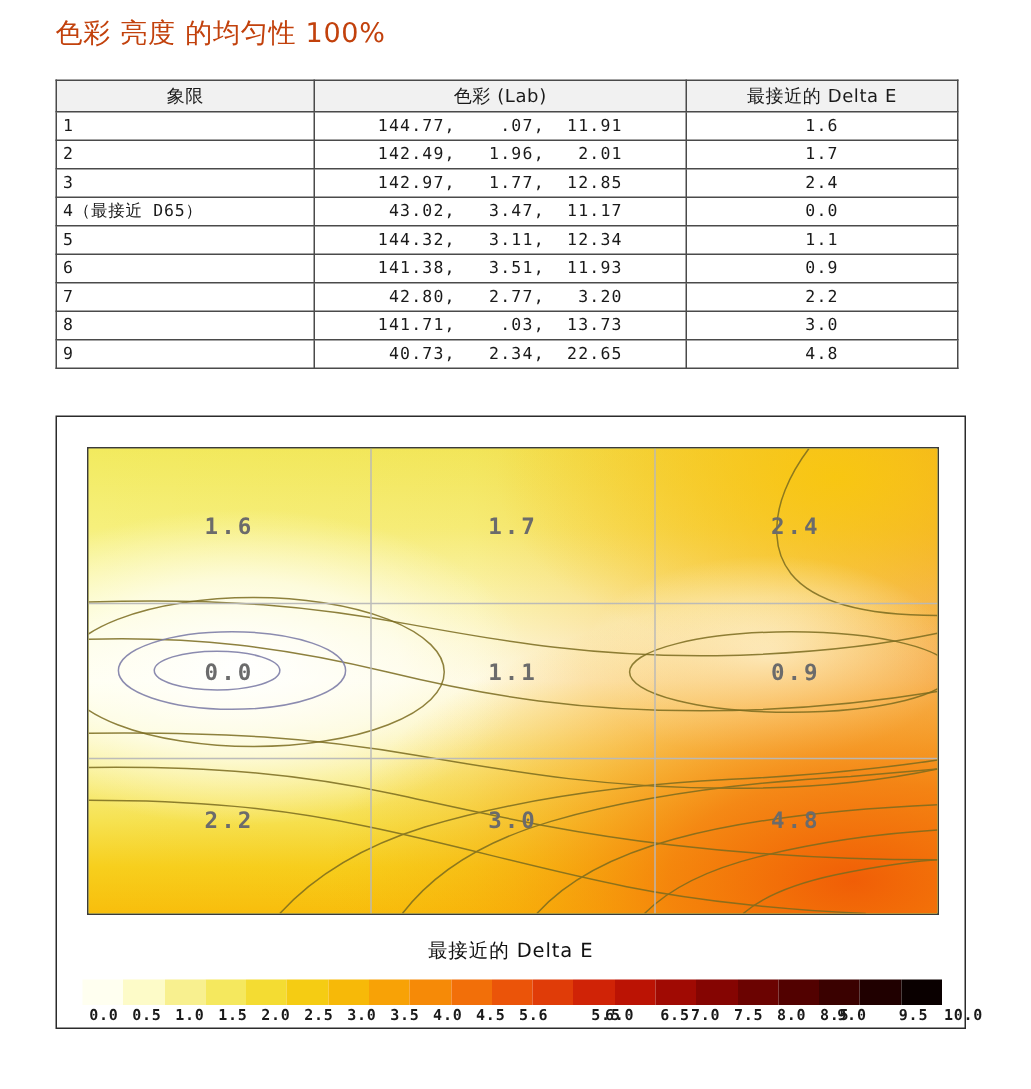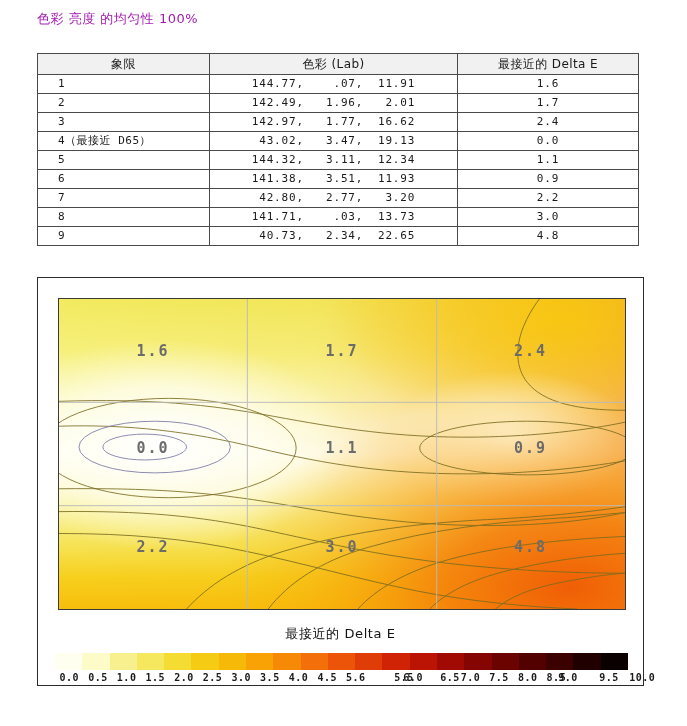--- a/index.html
+++ b/index.html
@@ -14,43 +14,43 @@
     color: #000000;
     position: relative;
     overflow: hidden;
   }
 
   
   #page-title {
     position: absolute;
     left: 37px;
     top: 10px;
-    font-size: 13px;
+    font-size: 18px;
     letter-spacing: 0.5px;
-    color: #a21caf;
+    color: #c2410c;
     white-space: nowrap;
   }
 
   
   #uniformity-table {
     position: absolute;
     left: 37px;
     top: 53px;
     width: 601px;
     border-collapse: collapse;
     table-layout: fixed;
     font-family: "DejaVu Sans Mono", "Liberation Mono", monospace;
     font-size: 11px;
     background: #ffffff;
   }
   #uniformity-table th,
   #uniformity-table td {
     border: 1px solid #4a4a4a;
     height: 18px;
-    padding: 0 20px;
+    padding: 0 4px;
     font-weight: normal;
     color: #1a1a1a;
     line-height: 18px;
   }
   #uniformity-table thead th {
     text-align: center;
     background: #f1f1f1;
     font-family: "DejaVu Sans", "Liberation Sans", sans-serif;
     font-size: 12px;
     letter-spacing: 0.4px;
@@ -206,26 +206,26 @@
       <td class="cell-lab">144.77,    .07,  11.91</td>
       <td class="cell-delta">1.6</td>
     </tr>
     <tr>
       <td class="cell-quadrant">2</td>
       <td class="cell-lab">142.49,   1.96,   2.01</td>
       <td class="cell-delta">1.7</td>
     </tr>
     <tr>
       <td class="cell-quadrant">3</td>
-      <td class="cell-lab">142.97,   1.77,  16.62</td>
+      <td class="cell-lab">142.97,   1.77,  12.85</td>
       <td class="cell-delta">2.4</td>
     </tr>
     <tr>
       <td class="cell-quadrant">4（最接近 D65）</td>
-      <td class="cell-lab"> 43.02,   3.47,  19.13</td>
+      <td class="cell-lab"> 43.02,   3.47,  11.17</td>
       <td class="cell-delta">0.0</td>
     </tr>
     <tr>
       <td class="cell-quadrant">5</td>
       <td class="cell-lab">144.32,   3.11,  12.34</td>
       <td class="cell-delta">1.1</td>
     </tr>
     <tr>
       <td class="cell-quadrant">6</td>
       <td class="cell-lab">141.38,   3.51,  11.93</td>

